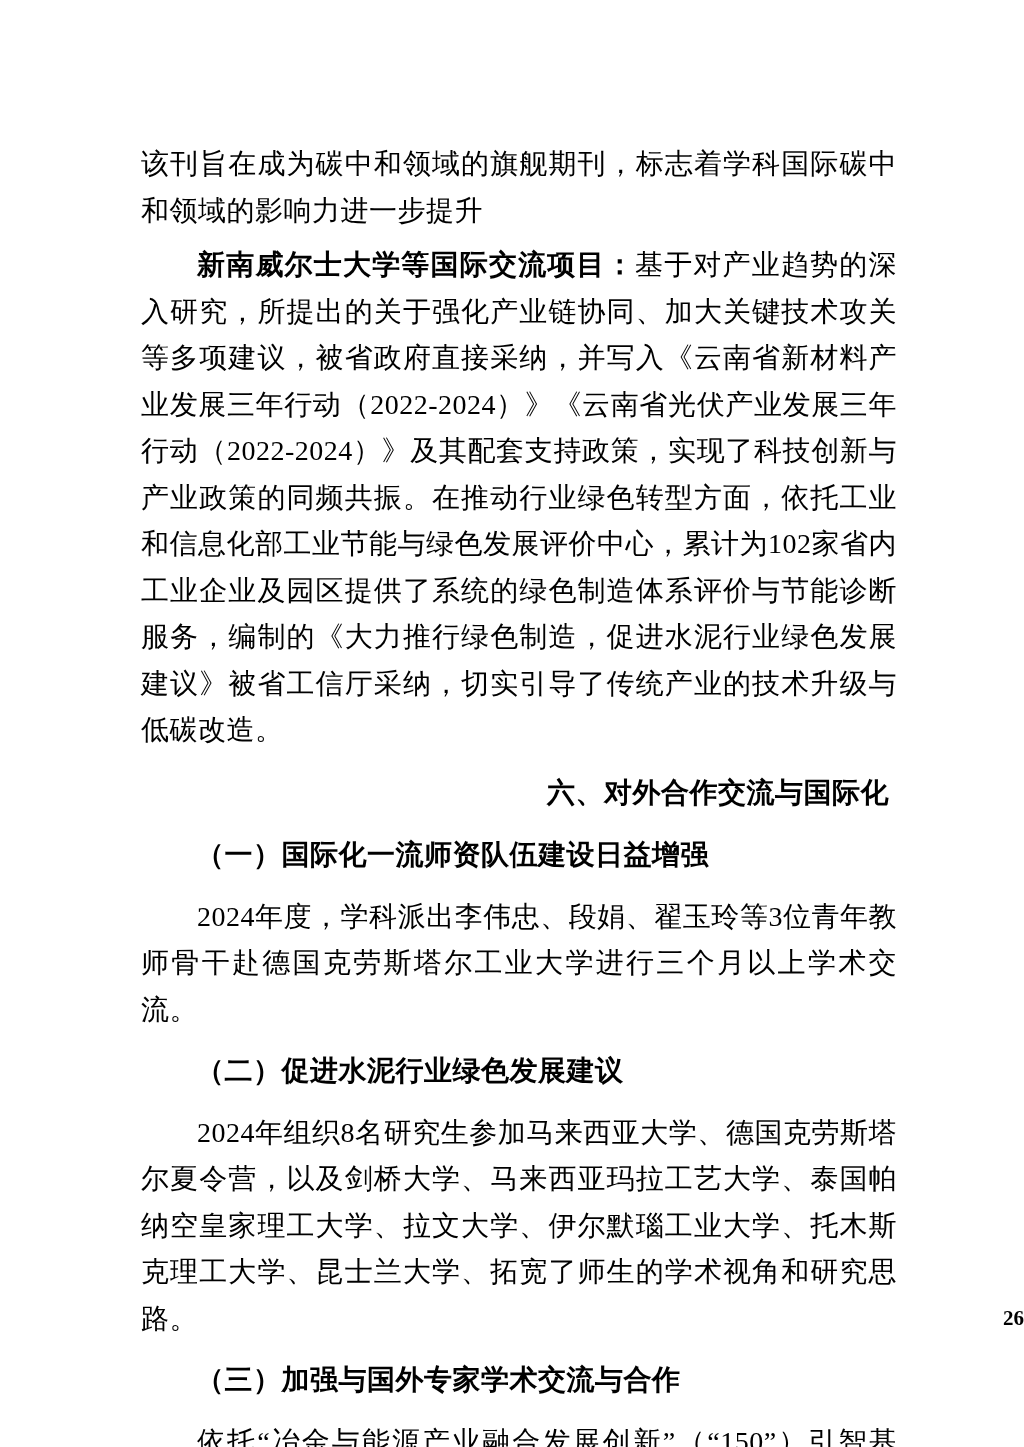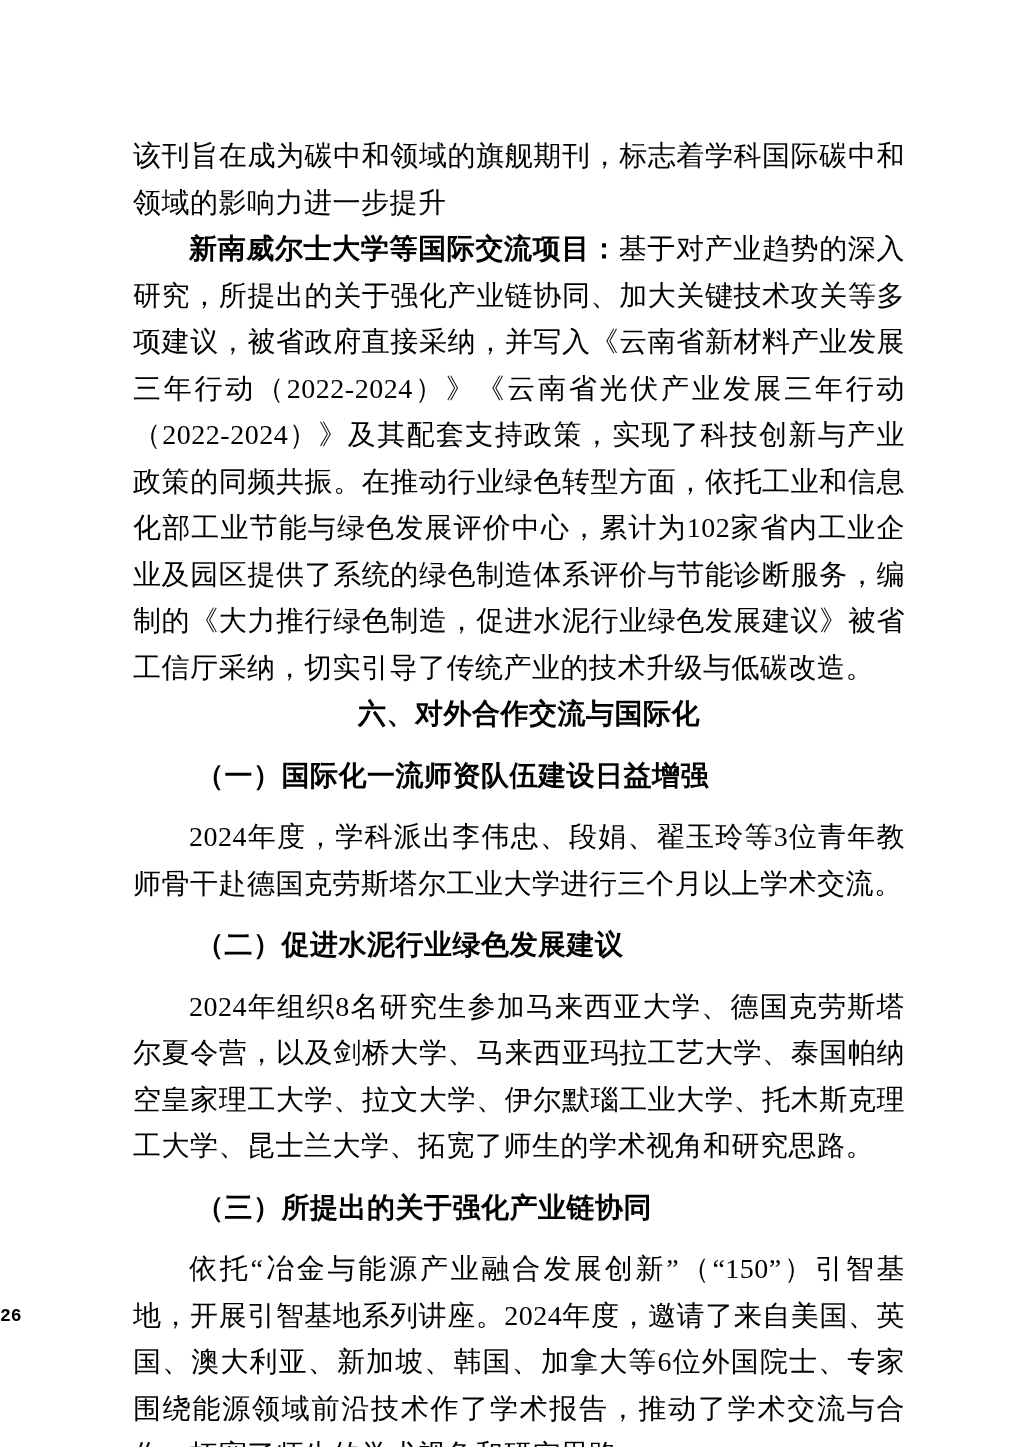--- a/index.html
+++ b/index.html
@@ -22,62 +22,62 @@
     top: 133px;
     left: 133px;
     width: 772px;
     font-size: 28px;
     line-height: 46.5px;
     text-align: justify;
     text-justify: inter-character;
     letter-spacing: 0.5px;
   }
   .content p {
-    margin: 0;
+    margin: 8px;
     padding: 0;
   }
   .para {
     text-indent: 2em;
   }
   .para-continuation {
     text-indent: 0;
   }
   .lead-bold {
     font-weight: bold;
     font-family: "Liberation Sans", "DejaVu Sans", sans-serif;
   }
   .section-heading {
-    margin: 0;
+    margin: 16px;
     padding: 0;
     font-size: 28px;
     line-height: 46.5px;
     font-weight: bold;
     font-family: "Liberation Sans", "DejaVu Sans", sans-serif;
     text-indent: 20px;
-    text-align: center;
+    text-align: right;
   }
   .sub-heading {
     margin: 15px;
     padding: 0;
     font-size: 28px;
     line-height: 46.5px;
     font-weight: bold;
     font-family: "Liberation Sans", "DejaVu Sans", sans-serif;
     text-indent: 48px;
     text-align: left;
   }
   .page-number {
     position: absolute;
     top: 1306px;
     left: 0;
     width: 1024px;
-    text-align: left;
-    font-size: 18px;
+    text-align: right;
+    font-size: 21px;
     font-weight: bold;
-    font-family: Liberation Mono, monospace;
+    font-family: Liberation Serif, serif;
     color: #000000;
   }
 </style>
 </head>
 <body>
 
 <div class="page">
   <div class="content">
 
     <p class="para-continuation">该刊旨在成为碳中和领域的旗舰期刊，标志着学科国际碳中和领域的影响力进一步提升</p>
@@ -87,20 +87,20 @@
     <h2 class="section-heading">六、对外合作交流与国际化</h2>
 
     <h3 class="sub-heading">（一）国际化一流师资队伍建设日益增强</h3>
 
     <p class="para">2024年度，学科派出李伟忠、段娟、翟玉玲等3位青年教师骨干赴德国克劳斯塔尔工业大学进行三个月以上学术交流。</p>
 
     <h3 class="sub-heading">（二）促进水泥行业绿色发展建议</h3>
 
     <p class="para">2024年组织8名研究生参加马来西亚大学、德国克劳斯塔尔夏令营，以及剑桥大学、马来西亚玛拉工艺大学、泰国帕纳空皇家理工大学、拉文大学、伊尔默瑙工业大学、托木斯克理工大学、昆士兰大学、拓宽了师生的学术视角和研究思路。</p>
 
-    <h3 class="sub-heading">（三）所提出的关于强化产业链协同</h3>
+    <h3 class="sub-heading">（三）加强与国外专家学术交流与合作</h3>
 
     <p class="para">依托“冶金与能源产业融合发展创新”（“150”）引智基地，开展引智基地系列讲座。2024年度，邀请了来自美国、英国、澳大利亚、新加坡、韩国、加拿大等6位外国院士、专家围绕能源领域前沿技术作了学术报告，推动了学术交流与合作，拓宽了师生的学术视角和研究思路。</p>
 
   </div>
 
   <div class="page-number">26</div>
 </div>
 
 </body></html>

